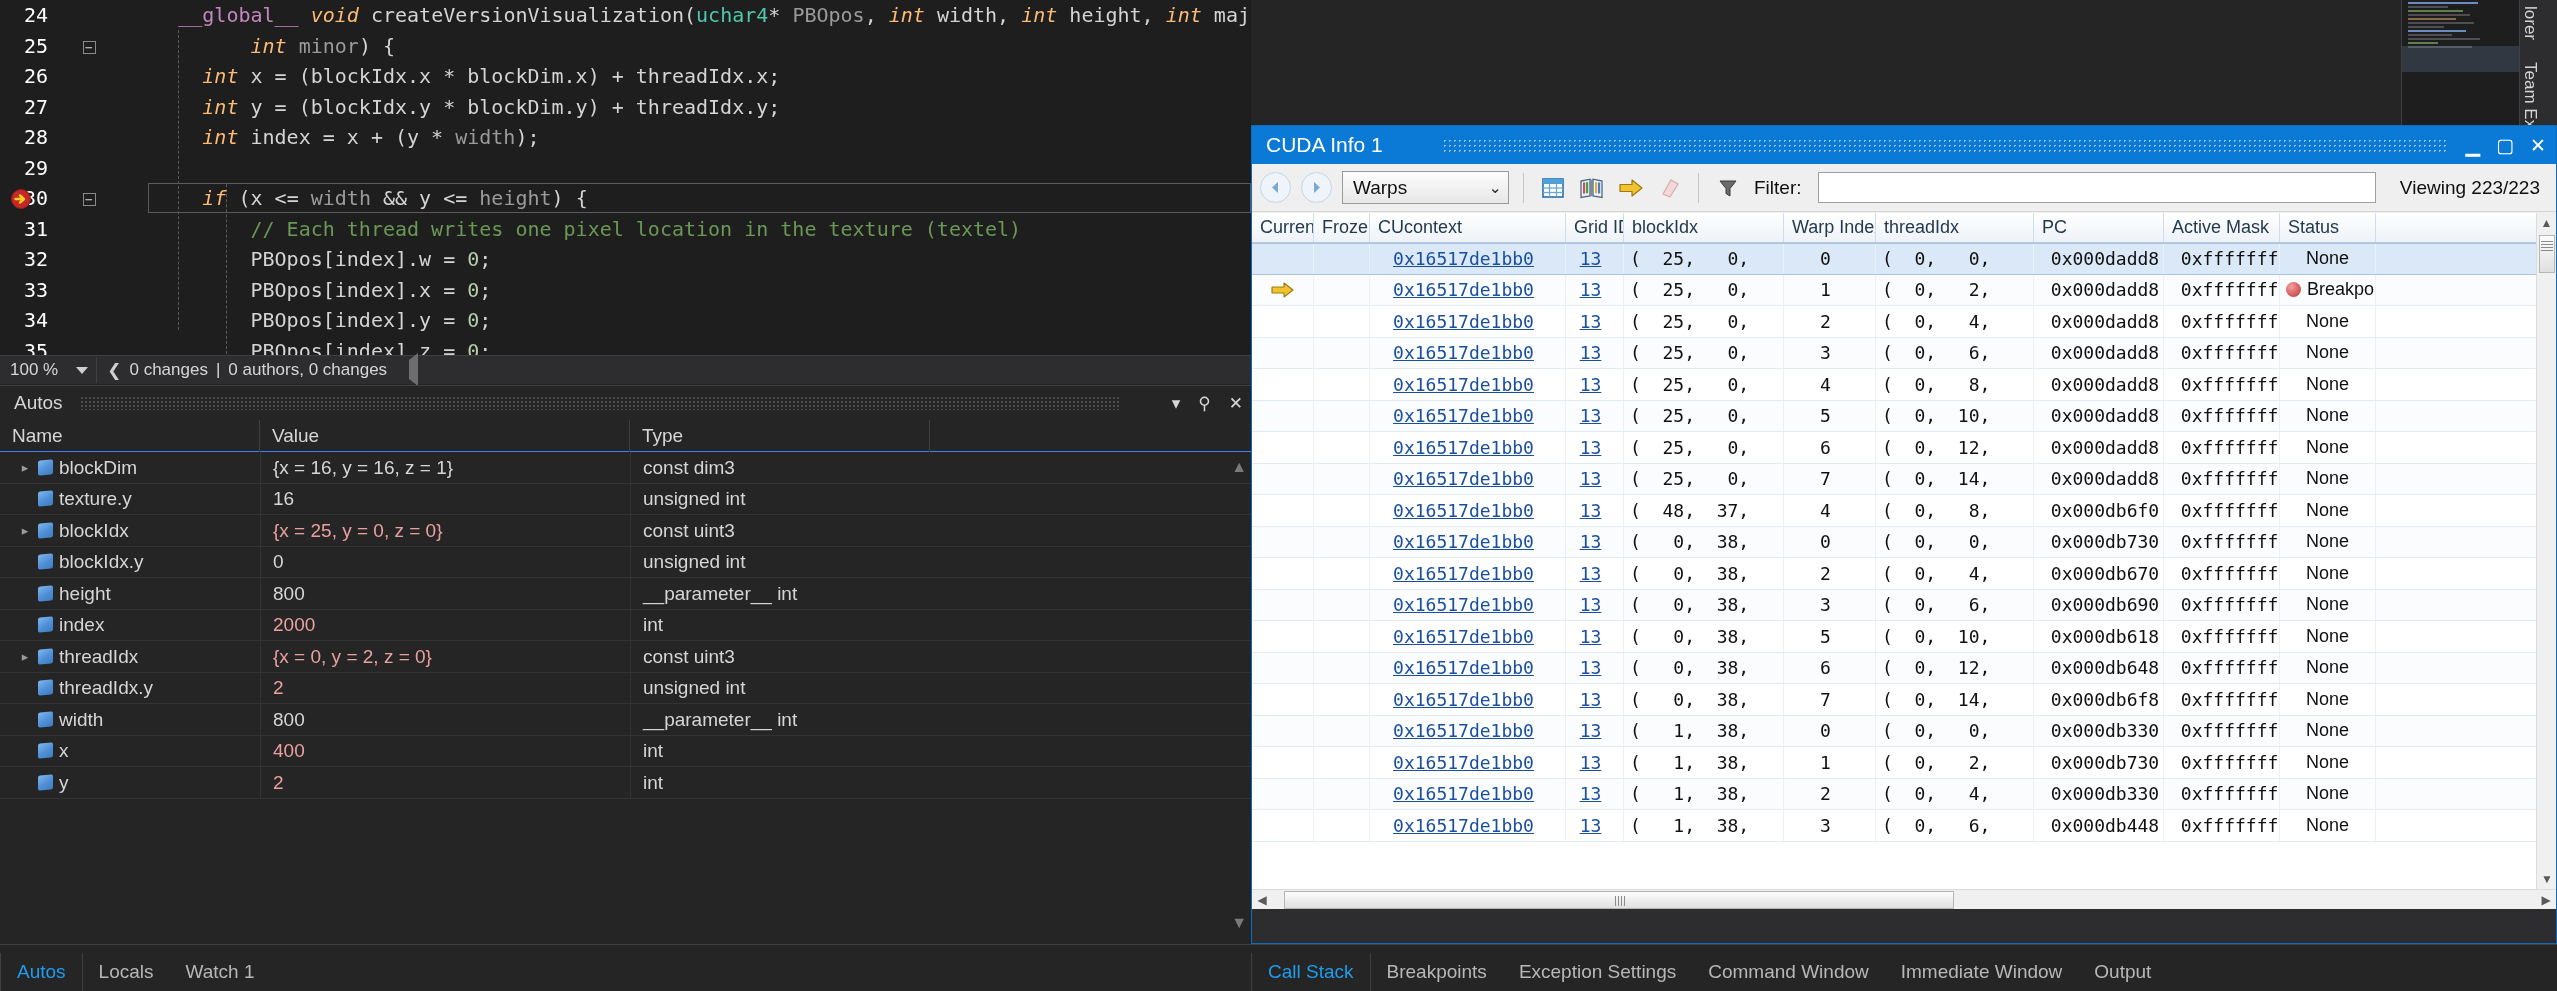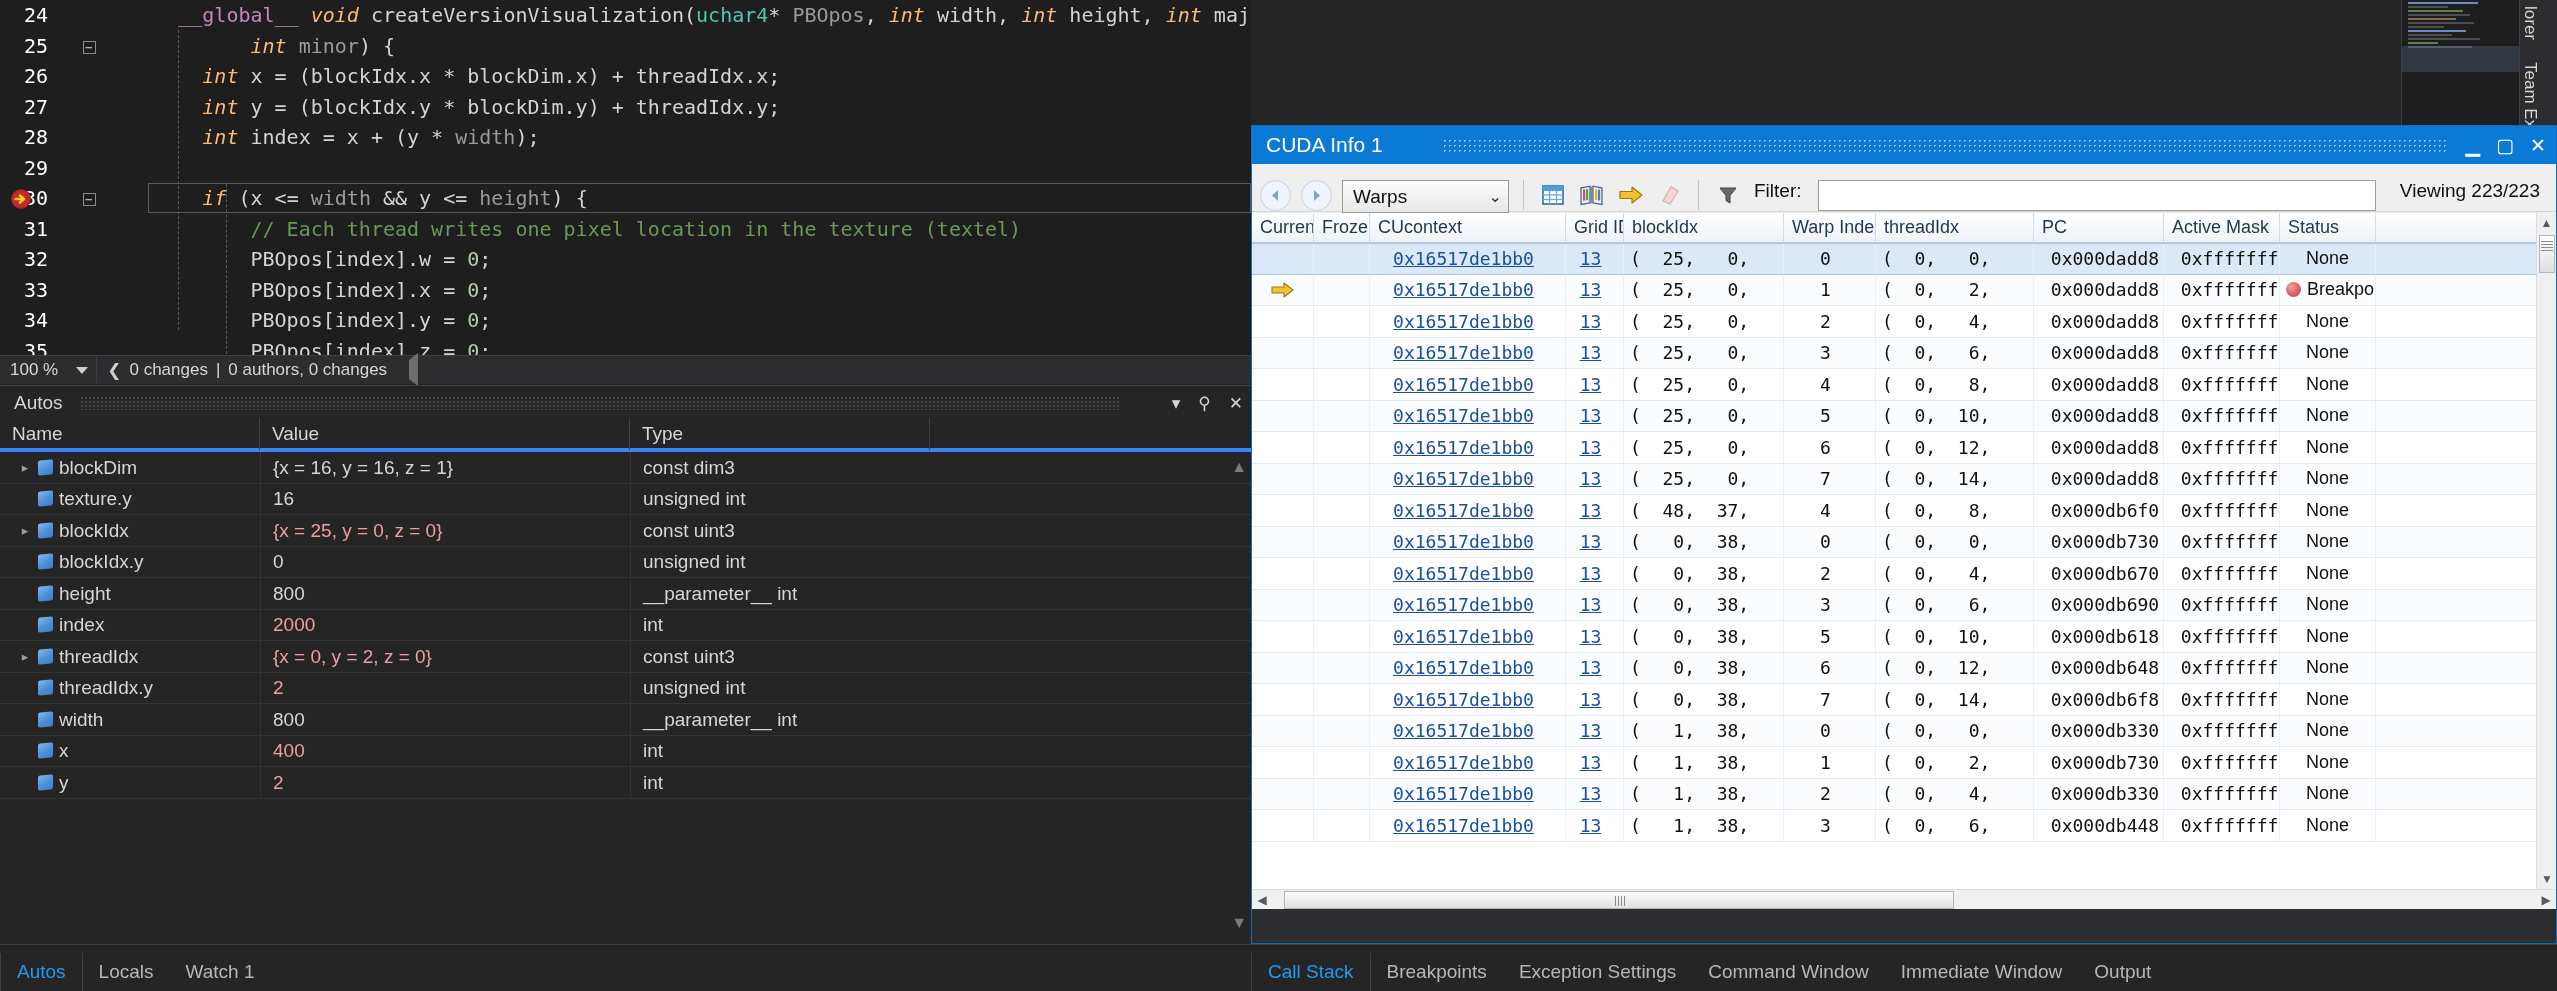--- a/index.html
+++ b/index.html
@@ -78,21 +78,21 @@
   #autos-title .dots {
     position:absolute; left: 80px; right: 130px; top: 10px; height: 14px;
     background-image: radial-gradient(#4b4b4b 1px, transparent 1px);
     background-size: 4px 4px;
   }
   .title-btns { position:absolute; right: 8px; top: 0; height:34px; display:flex; align-items:center; gap: 18px; color:#d6d6d6; }
   .title-btns span { font-size: 17px; line-height: 1; cursor: pointer; }
 
   #autos-header {
     display:flex; height: 32px; align-items:center; color:#d6d6d6; font-size:19px;
-    border-bottom: 4px solid #3b82f6;
+    border-bottom: 1px solid #3b82f6;
   }
   #autos-header .c { padding-left: 12px; border-right: 1px solid #3f3f46; height:32px; line-height:32px; }
   .ac-name { width: 260px; }
   .ac-val  { width: 370px; }
   .ac-type { width: 300px; }
 
   .autos-row { display:flex; height: 31.5px; align-items:center; font-size: 19px;
                border-bottom: 1px solid #333336; }
   .autos-row .cell { height: 31.5px; line-height: 31.5px; overflow:hidden; white-space:nowrap; }
   .cell-name { width: 260px; display:flex; align-items:center; gap:6px; padding-left: 18px; color:#d6d6d6; }
@@ -148,21 +148,21 @@
   #cuda-title .tdots {
     position:absolute; left: 190px; right: 110px; top: 12px; height: 14px;
     background-image: radial-gradient(rgba(255,255,255,.55) 1px, transparent 1px);
     background-size: 5px 5px;
   }
   .winbtns { position:absolute; right: 10px; top:0; height:38px; display:flex;
              align-items:center; gap: 16px; color:#fff; font-size: 19px; }
   .winbtns span { cursor: pointer; line-height:1; }
 
   #cuda-toolbar {
-    height: 48px; background:#efefef; display:flex; align-items:flex-start; gap: 10px;
+    height: 48px; background:#efefef; display:flex; align-items:center; gap: 10px;
     padding: 16px 8px; border-bottom: 1px solid #d4d4d4;
   }
   .navbtn {
     width: 31px; height: 31px; border-radius: 50%; border: 1px solid #c4d4e4;
     background: #eef4fa; display:flex; align-items:center; justify-content:center;
   }
   .navbtn svg { display:block; }
   .combo {
     width: 167px; height: 33px; background: linear-gradient(#fdfdfd,#e7e7e7);
     border: 1px solid #9a9a9a; display:flex; align-items:center;

